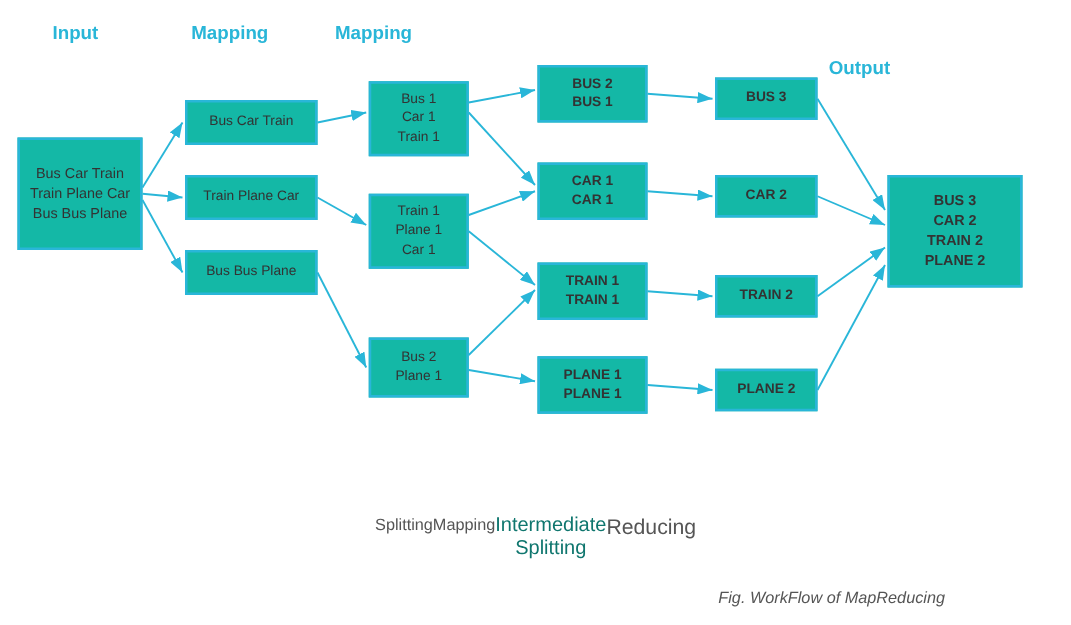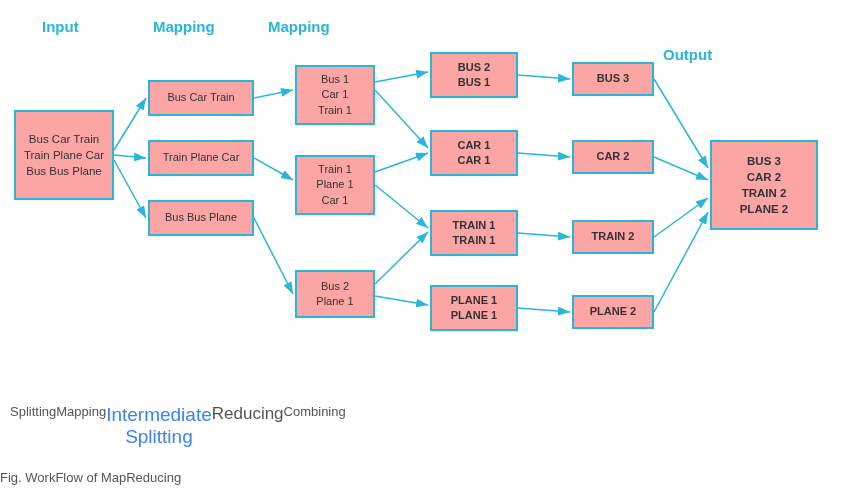--- a/index.html
+++ b/index.html
@@ -24,21 +24,21 @@
       top: 18px;
       font-size: 15px;
       font-weight: bold;
       color: #29b6d8;
     }
 
     
     .box {
       position: absolute;
       border: 2px solid #29b6d8;
-      background: #fca5a5;
+      background: #14b8a6;
       color: #333;
       font-size: 11px;
       line-height: 1.4;
       text-align: center;
       display: flex;
       align-items: center;
       justify-content: center;
       padding: 4px 6px;
     }
 
@@ -159,21 +159,20 @@
     <line x1="518" y1="308" x2="570" y2="312" stroke="#29b6d8" stroke-width="1.5" marker-end="url(#arrowhead)"></line>
 
     <line x1="654" y1="79" x2="708" y2="168" stroke="#29b6d8" stroke-width="1.5" marker-end="url(#arrowhead)"></line>
     <line x1="654" y1="157" x2="708" y2="180" stroke="#29b6d8" stroke-width="1.5" marker-end="url(#arrowhead)"></line>
     <line x1="654" y1="237" x2="708" y2="198" stroke="#29b6d8" stroke-width="1.5" marker-end="url(#arrowhead)"></line>
     <line x1="654" y1="312" x2="708" y2="212" stroke="#29b6d8" stroke-width="1.5" marker-end="url(#arrowhead)"></line>
   </svg>
 
 </div>
 
-<div style="position:absolute; bottom:52px; width:857px; display:flex; justify-content:flex-start; padding:0 10px;">
+<div style="position:absolute; bottom:52px; width:857px; display:flex; justify-content:center; padding:0 10px;">
   <div style="font-size:13px; color:#555; text-align:center;">Splitting</div>
   <div style="font-size:13px; color:#555; text-align:center;">Mapping</div>
-  <div style="font-size:19px; color:#3b82f6; text-align:center;">Intermediate<br>Splitting</div>
+  <div style="font-size:16px; color:#0f766e; text-align:center;">Intermediate<br>Splitting</div>
   <div style="font-size:17px; color:#555; text-align:center;">Reducing</div>
-  <div style="font-size:13px; color:#555; text-align:center;">Combining</div>
 </div>
 
-<div style="position:absolute; bottom:15px; width:756px; text-align:left; font-size:13px; color:#555; ">Fig. WorkFlow of MapReducing</div>
+<div style="position:absolute; bottom:15px; width:756px; text-align:right; font-size:13px; color:#555; font-style:italic;">Fig. WorkFlow of MapReducing</div>
 
 </body></html>

